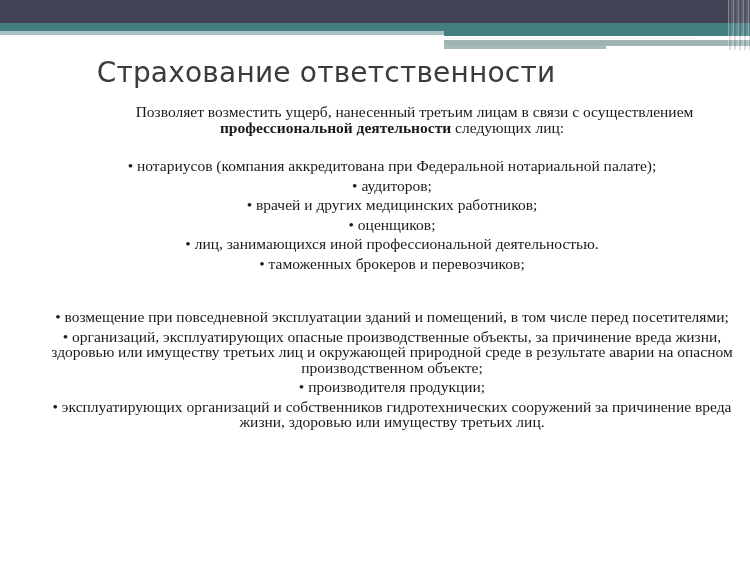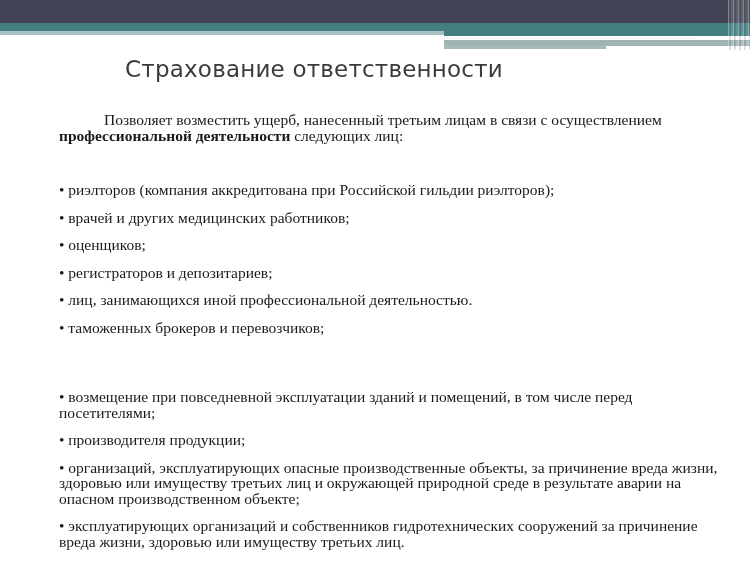--- a/index.html
+++ b/index.html
@@ -13,29 +13,29 @@
     .hdr-teal-left { position: absolute; left: 0; top: 23px; width: 444px; height: 8px; background: #437f80; }
     .hdr-fade-left { position: absolute; left: 0; top: 31px; width: 444px; height: 4px; background: #a9c1c1; }
     .hdr-teal-right { position: absolute; left: 444px; top: 23px; width: 306px; height: 13px; background: #437f80; }
     .hdr-white-line { position: absolute; left: 444px; top: 37px; width: 250px; height: 2px; background: #f4f7f7; }
     .hdr-gray-right { position: absolute; left: 444px; top: 40px; width: 306px; height: 6px; background: #9fb3b3; }
     .hdr-gray-ext { position: absolute; left: 444px; top: 46px; width: 162px; height: 3px; background: #a7b9b9; }
     .hdr-stripes { position: absolute; left: 728px; top: 0; width: 22px; height: 50px;
       background: repeating-linear-gradient(90deg, rgba(255,255,255,0.35) 0 1px, rgba(120,125,140,0.25) 1px 3px, rgba(255,255,255,0.15) 3px 5px); }
 
     .title {
-      position: absolute; left: 4px; top: 56px; width: 620px; text-align: center;
-      font-family: "DejaVu Sans", sans-serif; font-size: 23px; color: #3b3b3d;
+      position: absolute; left: 16px; top: 56px; width: 620px; text-align: center;
+      font-family: "DejaVu Sans", sans-serif; font-size: 28px; color: #3b3b3d;
       letter-spacing: 0.2px;
     }
     .content {
       position: absolute; left: 47px; top: 100px; width: 690px;
       font-size: 15.5px; line-height: 15.5px;
     }
-    .content p { margin: 12px; }
+    .content p { margin: 4px; text-align: center; }
     .indent { text-indent: 45px; }
     .gap-s { height: 15px; }
     .gap-m { height: 15px; }
     .bold { font-weight: bold; }
   </style>
 </head>
 <body>
 
 <div>
   <div class="hdr-dark"></div>
@@ -50,29 +50,29 @@
 
 <div class="title">Страхование ответственности</div>
 
 <div class="content">
   <p class="indent">
     <span>Позволяет возместить ущерб, нанесенный третьим лицам в связи с осуществлением</span>
     <span class="bold">профессиональной деятельности</span><span> следующих лиц:</span>
   </p>
   <div class="gap-s"></div>
   <div>
-    <p>• риэлторов (компания аккредитована при Российской гильдии риэлторов);</p>
+    <p>• нотариусов (компания аккредитована при Федеральной нотариальной палате);</p>
+    <p>• аудиторов;</p>
     <p>• врачей и других медицинских работников;</p>
     <p>• оценщиков;</p>
-    <p>• регистраторов и депозитариев;</p>
     <p>• лиц, занимающихся иной профессиональной деятельностью.</p>
     <p>• таможенных брокеров и перевозчиков;</p>
   </div>
   <div class="gap-m"></div>
   <div class="gap-s"></div>
   <div>
     <p>• возмещение при повседневной эксплуатации зданий и помещений, в том числе перед посетителями;</p>
+    <p>• организаций, эксплуатирующих опасные производственные объекты, за причинение вреда жизни, здоровью или имуществу третьих лиц и окружающей природной среде в результате аварии на опасном производственном объекте;</p>
     <p>• производителя продукции;</p>
-    <p>• организаций, эксплуатирующих опасные производственные объекты, за причинение вреда жизни, здоровью или имуществу третьих лиц и окружающей природной среде в результате аварии на опасном производственном объекте;</p>
     <p>• эксплуатирующих организаций и собственников гидротехнических сооружений за причинение вреда жизни, здоровью или имуществу третьих лиц.</p>
   </div>
   <div class="gap-m"></div>
 </div>
 
 </body></html>

